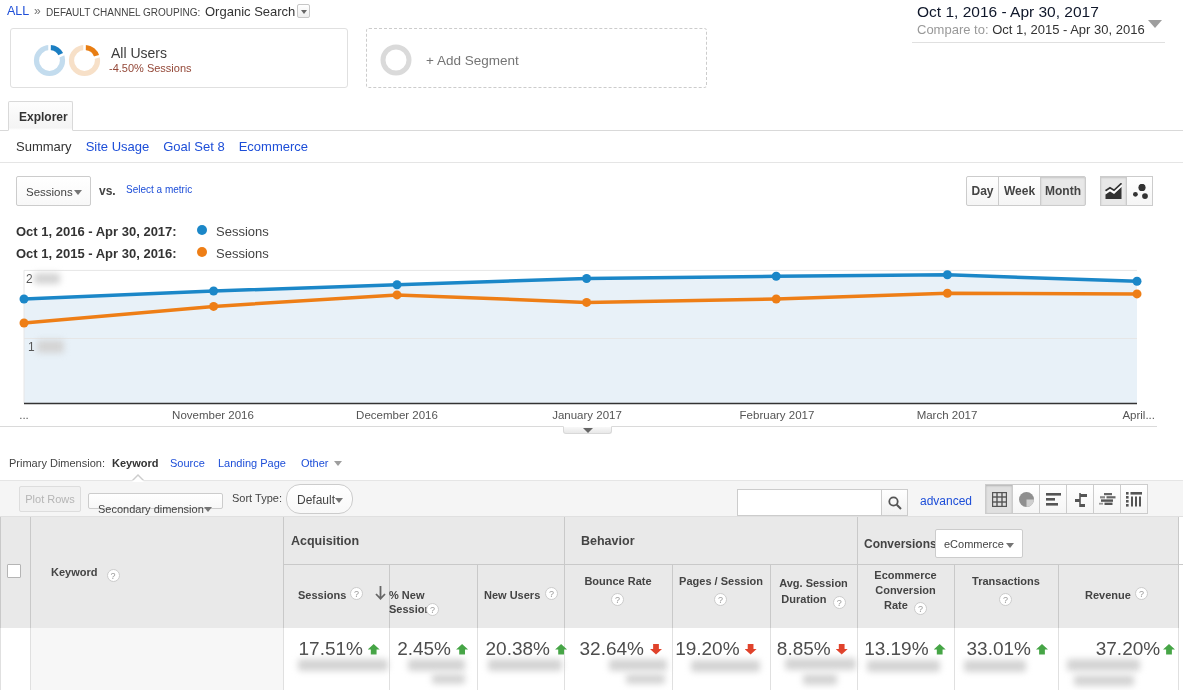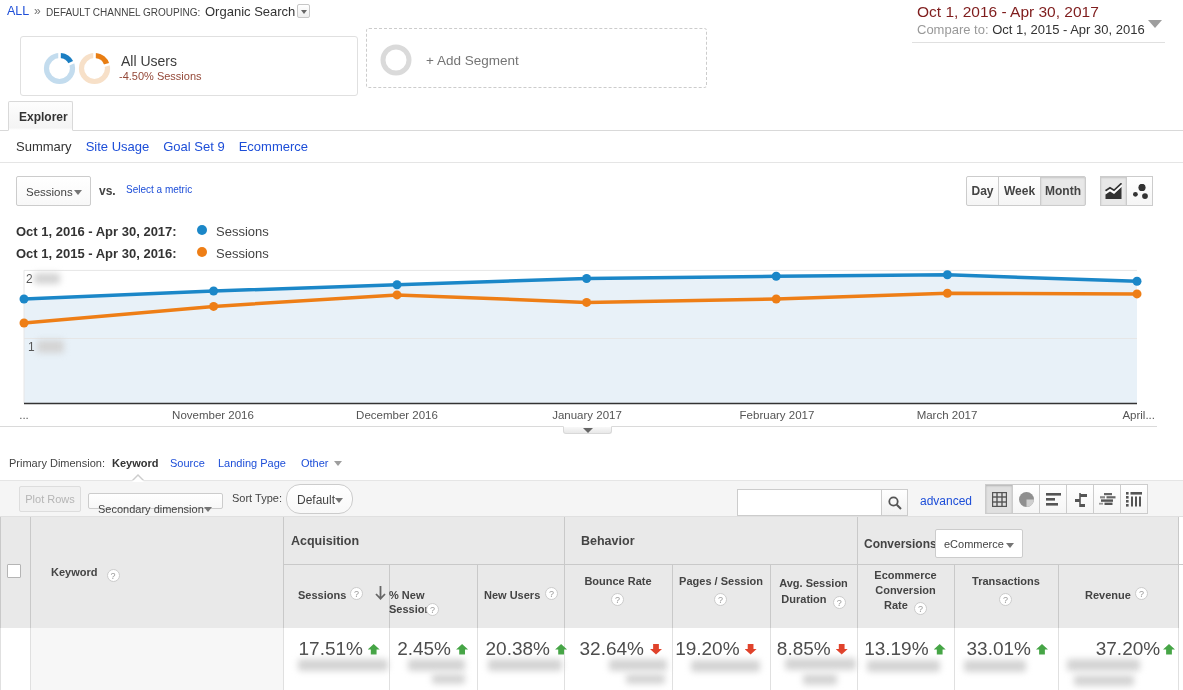--- a/index.html
+++ b/index.html
@@ -5,28 +5,28 @@
 * { margin:0; padding:0; box-sizing:border-box; }
 html,body { width:1183px; height:690px; background:#fff; font-family:"Liberation Sans", sans-serif; overflow:hidden; }
 #page { position:relative; width:1183px; height:690px; background:#fff; }
 .abs { position:absolute; }
 a { text-decoration:none; color:#1d4ed8; }
 
 .ddbtn { position:absolute; width:13px; height:14px; border:1px solid #c6c6c6; border-radius:2px; background:linear-gradient(#fff,#eee); }
 .ddbtn:after { content:""; position:absolute; left:2.5px; top:5px; border:3.5px solid transparent; border-top:4.5px solid #666; }
 
 #daterange { left:917px; top:3px; }
-#dr1 { font-size:15.5px; color:#7f1d1d; white-space:nowrap; }
+#dr1 { font-size:15.5px; color:#0f172a; white-space:nowrap; }
 #dr2 { font-size:13px; color:#333; margin-top:1px; white-space:nowrap; }
 #dr2 .lbl { color:#999; }
 #drcaret { position:absolute; left:1148px; top:20px; width:0; height:0; border:7px solid transparent; border-top:8px solid #9e9e9e; }
 #drline { position:absolute; left:912px; top:42px; width:253px; height:1px; background:#e0e0e0; }
 
 .segcard { top:28px; height:60px; border:1px solid #e0e0e0; border-radius:3px; background:#fff; }
-#seg1 { left:20px; width:338px;margin-top:8px; }
+#seg1 { left:10px; width:338px; }
 #seg2 { left:366px; width:341px; border:1px dashed #ccc; }
 #seg1 .title { position:absolute; left:100px; top:16px; font-size:14px; color:#3c3c3c; }
 #seg1 .sub { position:absolute; left:98px; top:33px; font-size:11px; color:#944838; }
 #seg2 .title { position:absolute; left:59px; top:24px; font-size:13.5px; color:#757575; }
 
 #tabline { left:0; top:130px; width:1183px; height:1px; background:#d9d9d9; }
 #exptab { left:8px; top:101px; width:65px; height:30px; border:1px solid #d9d9d9; border-bottom:1px solid #fff; border-radius:2px 2px 0 0; background:linear-gradient(#fdfdfd,#f4f4f4 92%,#fff); z-index:3; }
 #exptab span { position:absolute; left:10px; top:8px; font-size:12px; font-weight:bold; color:#333; }
 
 #subtabs { left:16px; top:139px; font-size:13px; }
@@ -135,21 +135,21 @@
       <circle cx="17" cy="17" r="13" fill="none" stroke="#dadada" stroke-width="5"></circle>
     </svg>
     <div class="title">+ Add Segment</div>
   </div>
 
   <div id="tabline" class="abs"></div>
   <div id="exptab" class="abs">
       <span>Explorer</span>
     </div>
 
-  <div id="subtabs" class="abs"><span class="cur">Summary</span><a>Site Usage</a><a>Goal Set 9</a><a>Ecommerce</a></div>
+  <div id="subtabs" class="abs"><span class="cur">Summary</span><a>Site Usage</a><a>Goal Set 8</a><a>Ecommerce</a></div>
   <div id="subtabline" class="abs"></div>
 
   <div id="selmetric" class="abs btn">
       <span>Sessions</span>
     </div>
   <div id="vs" class="abs">vs.</div>
   <a id="selametric" class="abs">Select a metric</a>
   <div id="dwm" class="abs">
       <span style="width:33px">Day</span>
       <span style="width:43px">Week</span>

